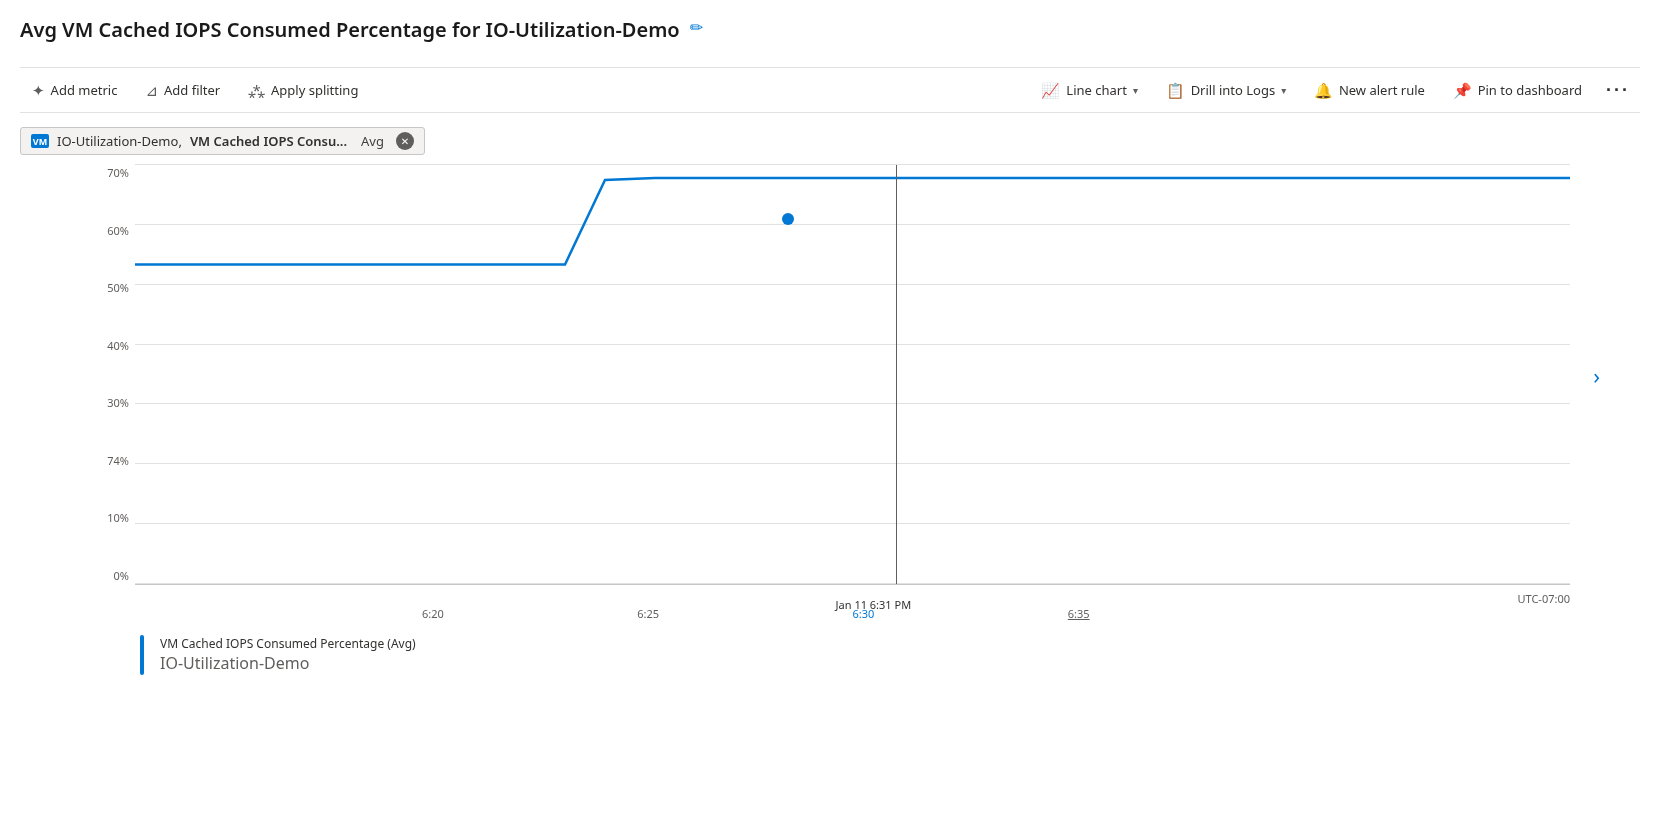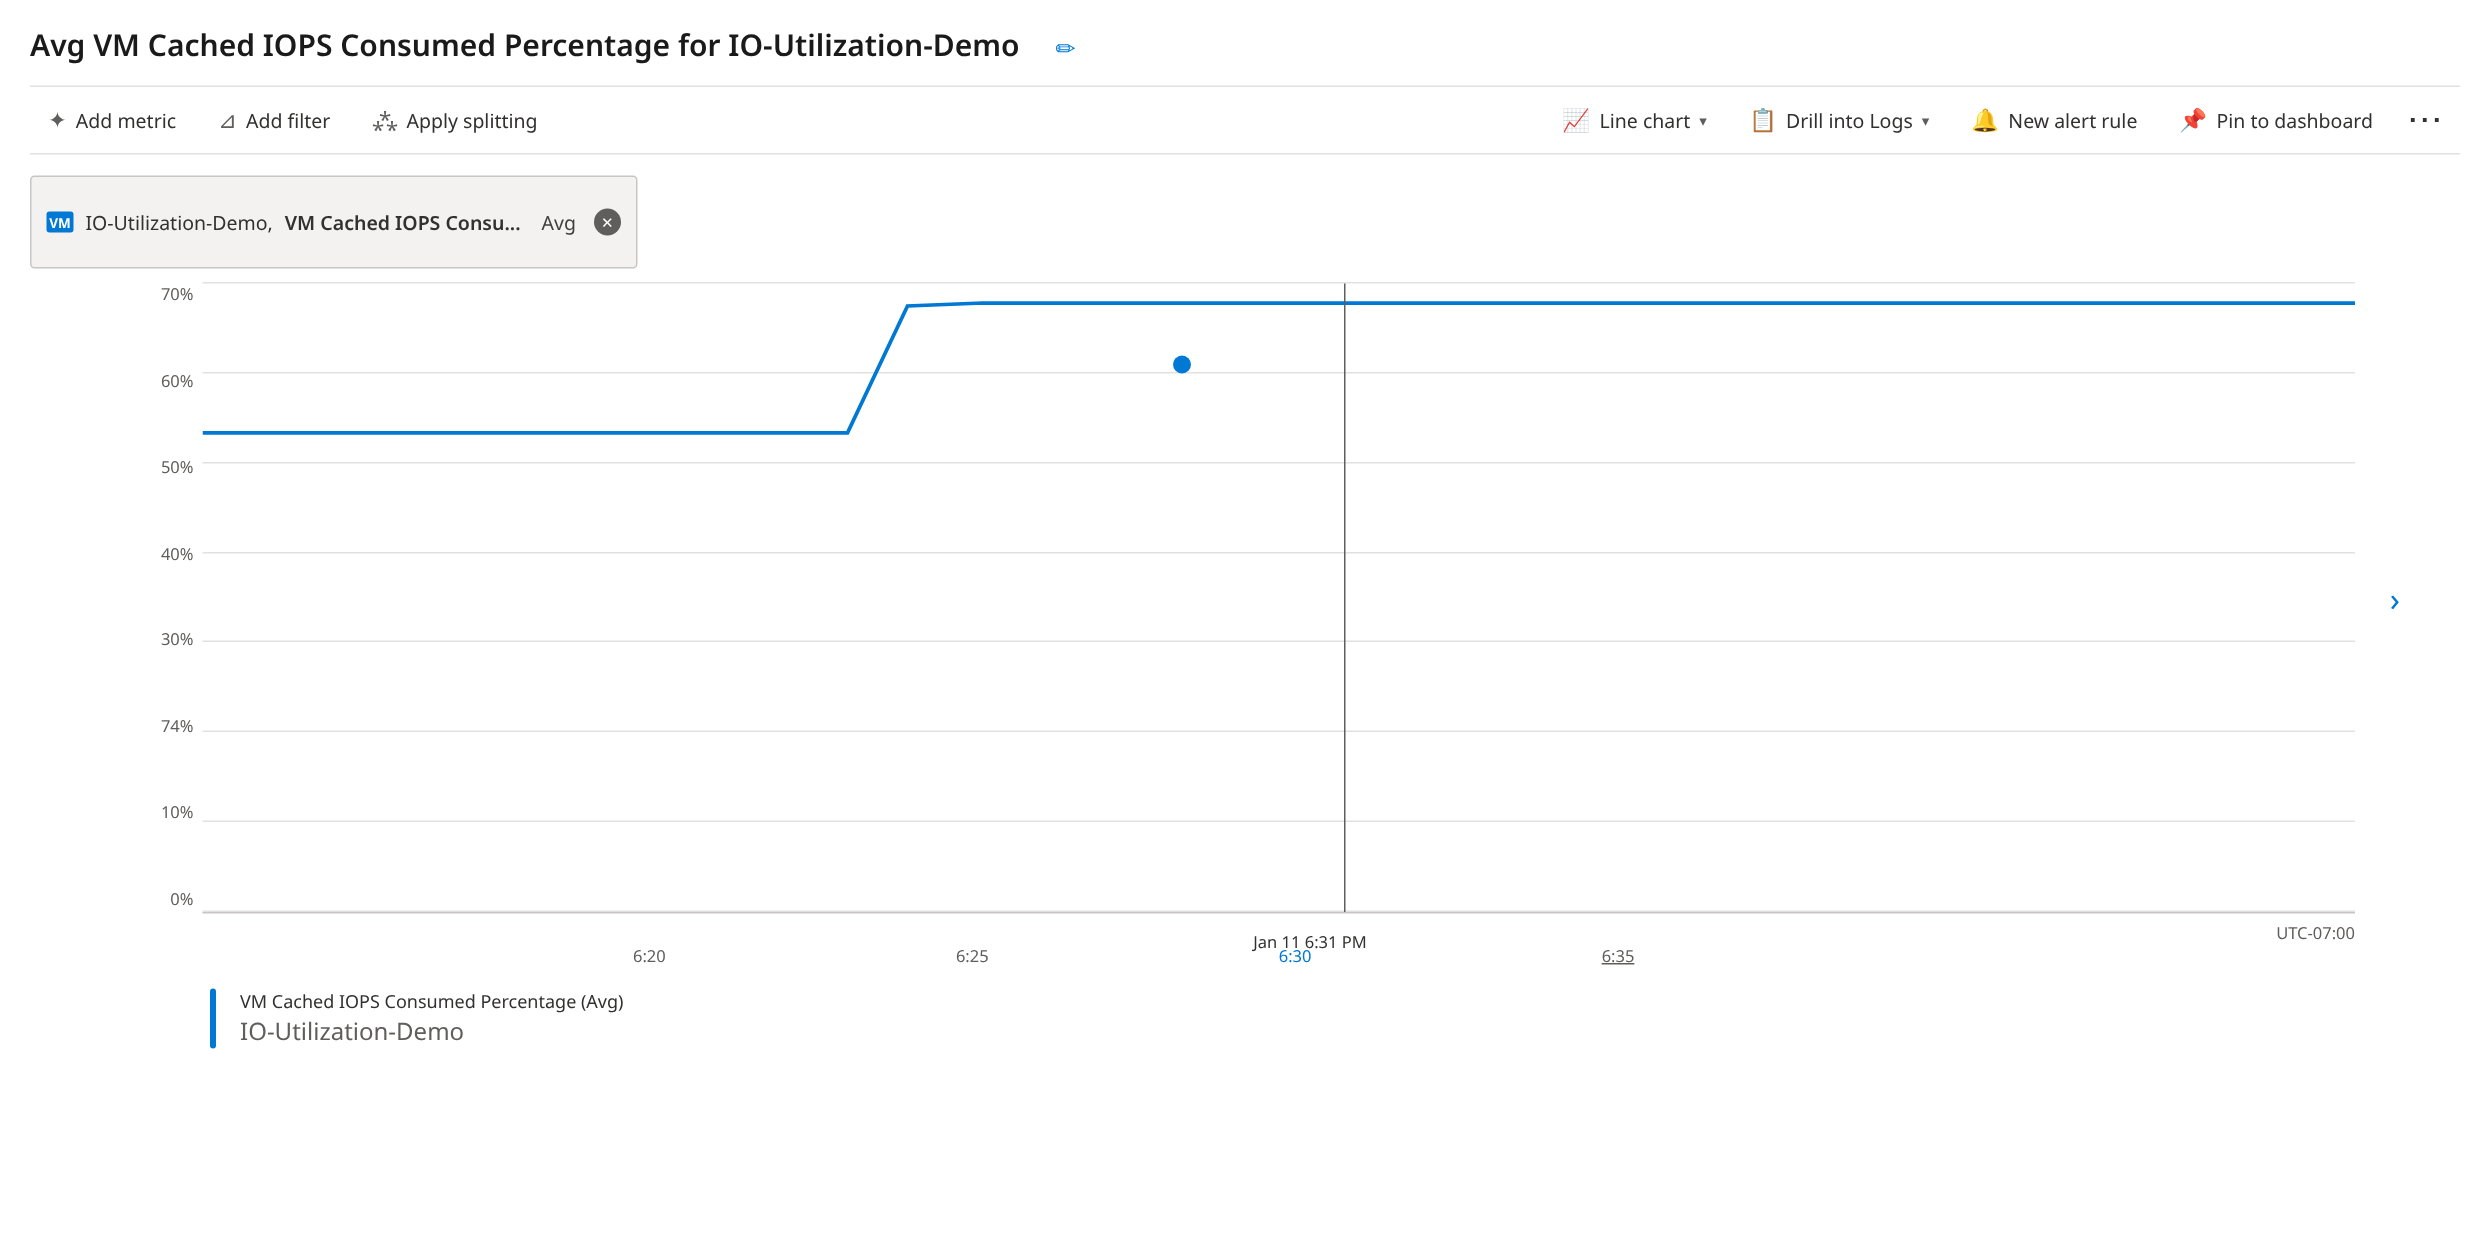--- a/index.html
+++ b/index.html
@@ -16,23 +16,23 @@
     .page-container {
       width: 1660px;
       min-height: 822px;
       background: #fff;
       padding: 16px 20px;
     }
 
     
     .title-row {
       display: flex;
-      align-items: flex-end;
-      gap: 24px;
-      margin-bottom: 14px;
+      align-items: flex-start;
+      gap: 10px;
+      margin-bottom: 24px;
     }
     .page-title {
       font-size: 20px;
       font-weight: 600;
       color: #1a1a1a;
     }
     .edit-icon {
       color: #0078d4;
       font-size: 16px;
       cursor: pointer;
@@ -117,21 +117,21 @@
       gap: 8px;
       margin-bottom: 10px;
     }
     .metric-tag {
       display: flex;
       align-items: center;
       gap: 8px;
       background: #f3f2f1;
       border: 1px solid #c8c6c4;
       border-radius: 3px;
-      padding: 21px 10px;
+      padding: 4px 10px;
       font-size: 13px;
     }
     .metric-tag-vm-icon {
       width: 18px;
       height: 14px;
       background: #0078d4;
       border-radius: 2px;
       display: flex;
       align-items: center;
       justify-content: center;

